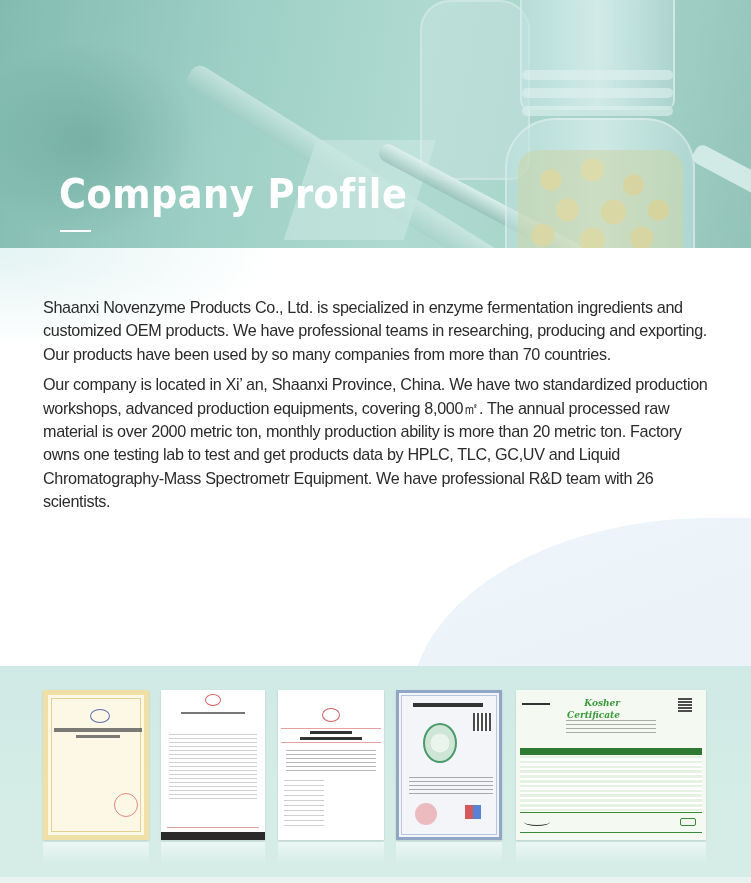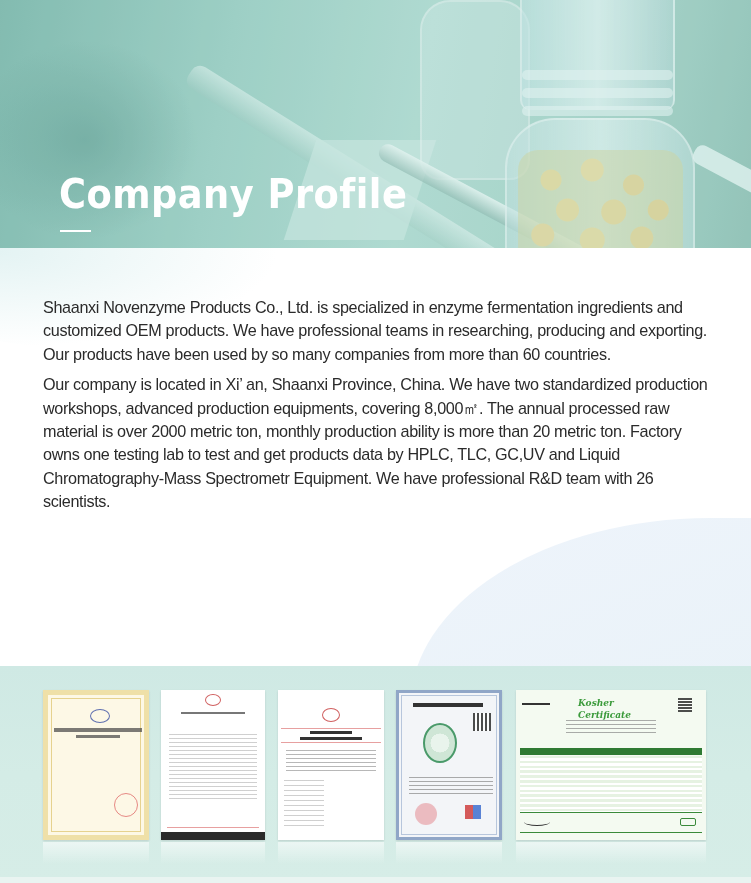--- a/index.html
+++ b/index.html
@@ -90,21 +90,21 @@
     .c4 .inner { position:absolute; inset:2px; border:1px solid #b7c6dc; }
     .c4 .title { position:absolute; left:14px; top:10px; width:70px; height:4px; background:#333; }
     .c4 .emblem { position:absolute; left:24px; top:30px; width:34px; height:40px; border:2px solid #4a9a6a; border-radius:50%; background: radial-gradient(circle, #e9f4ec 0 40%, #cfe6d6 41% 100%); }
     .c4 .qr { position:absolute; left:74px; top:20px; width:18px; height:18px; background: repeating-linear-gradient(90deg,#222 0 2px,#fff 2px 4px), #222; opacity:.8; }
     .c4 .stamp { position:absolute; left:16px; top:110px; width:22px; height:22px; border-radius:50%; background: rgba(220,80,90,.35); }
     .c4 .flag { position:absolute; left:66px; top:112px; width:16px; height:14px; background: linear-gradient(90deg,#c33 0 50%, #36c 50%); opacity:.8; }
 
     
     .c5 { left:516px; top:690px; width:190px; height:150px; background:#f4faf1; }
     .c5 .header-logo { position:absolute; left:6px; top:6px; width:28px; height:9px; border-bottom:2px solid #333; }
-    .c5 .kt { position:absolute; left:62px; top:7px; width:72px; height:12px; color:#3a9a3a; font-family:"DejaVu Serif", serif; font-style:italic; font-weight:bold; font-size:9px; text-align:left; line-height:12px; }
+    .c5 .kt { position:absolute; left:32px; top:7px; width:72px; height:12px; color:#3a9a3a; font-family:"DejaVu Serif", serif; font-style:italic; font-weight:bold; font-size:9px; text-align:right; line-height:12px; }
     .c5 .qr { position:absolute; left:162px; top:8px; width:14px; height:14px; background: repeating-linear-gradient(0deg,#222 0 2px,#fff 2px 3px); opacity:.8; }
     .c5 .thead { position:absolute; left:4px; top:58px; width:182px; height:7px; background:#2f7a33; }
     .c5 .rows { position:absolute; left:4px; top:66px; width:182px; height:57px;
       background: repeating-linear-gradient(180deg, #e6f2e2 0 2.5px, #ffffff 2.5px 4.8px); border-bottom: 1px solid #3a8a3a; }
     .c5 .sig { position:absolute; left:8px; top:128px; width:26px; height:8px; border-bottom:1.5px solid #333; border-radius: 0 0 50% 50%; }
     .c5 .klogo { position:absolute; left:164px; top:128px; width:16px; height:8px; border:1.5px solid #3a8a3a; border-radius:2px; }
     .c5 .bottomline { position:absolute; left:4px; top:142px; width:182px; height:1px; background:#3a8a3a; }
   </style>
 </head>
 <body>
@@ -127,21 +127,21 @@
   <div class="overlay"></div>
   <h1 class="hero-title">Company Profile</h1>
   <div class="hero-underline"></div>
 </section>
 
 <section class="intro-bg">
   <div class="swoosh-left"></div>
   <div class="swoosh-right"></div>
 </section>
 <div class="intro-text">
-  <p>Shaanxi Novenzyme Products Co., Ltd. is specialized in enzyme fermentation ingredients and customized OEM products. We have professional teams in researching, producing and exporting. Our products have been used by so many companies from more than 60 countries.</p>
+  <p>Shaanxi Novenzyme Products Co., Ltd. is specialized in enzyme fermentation ingredients and customized OEM products. We have professional teams in researching, producing and exporting. Our products have been used by so many companies from more than 70 countries.</p>
   <p>Our company is located in Xi’ an, Shaanxi Province, China. We have two standardized production workshops, advanced production equipments, covering 8,000㎡. The annual processed raw material is over 2000 metric ton, monthly production ability is more than 20 metric ton. Factory owns one testing lab to test and get products data by HPLC, TLC, GC,UV and Liquid Chromatography-Mass Spectrometr Equipment. We have professional R&amp;D team with 26 scientists.</p>
 </div>
 
 <section class="certs-band">
   <div class="strip-bottom"></div>
 </section>
 
 <div class="cert c1">
   <div class="inner"></div>
   <div class="logo"></div>

